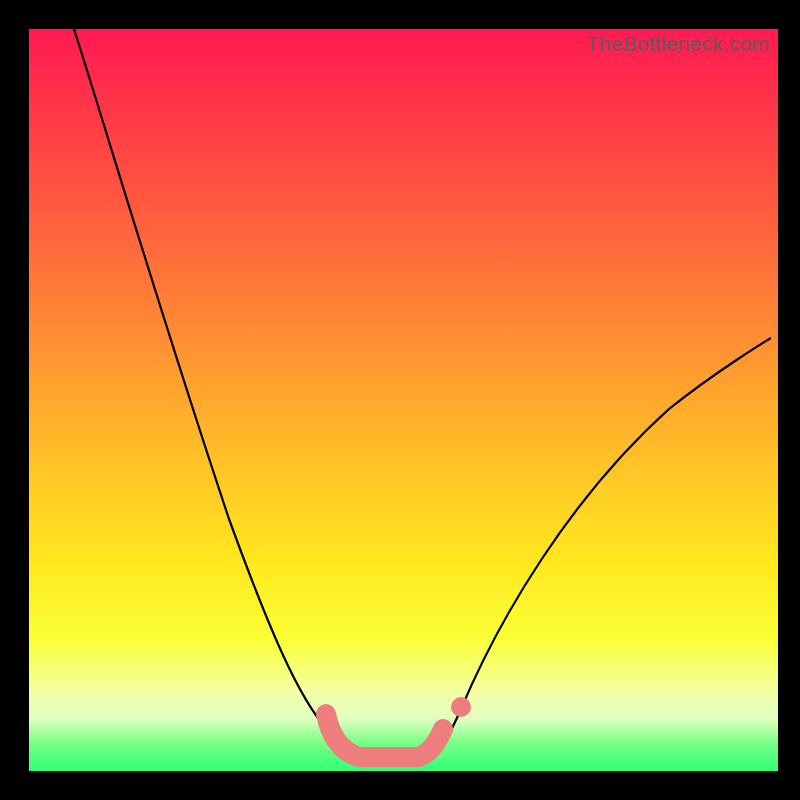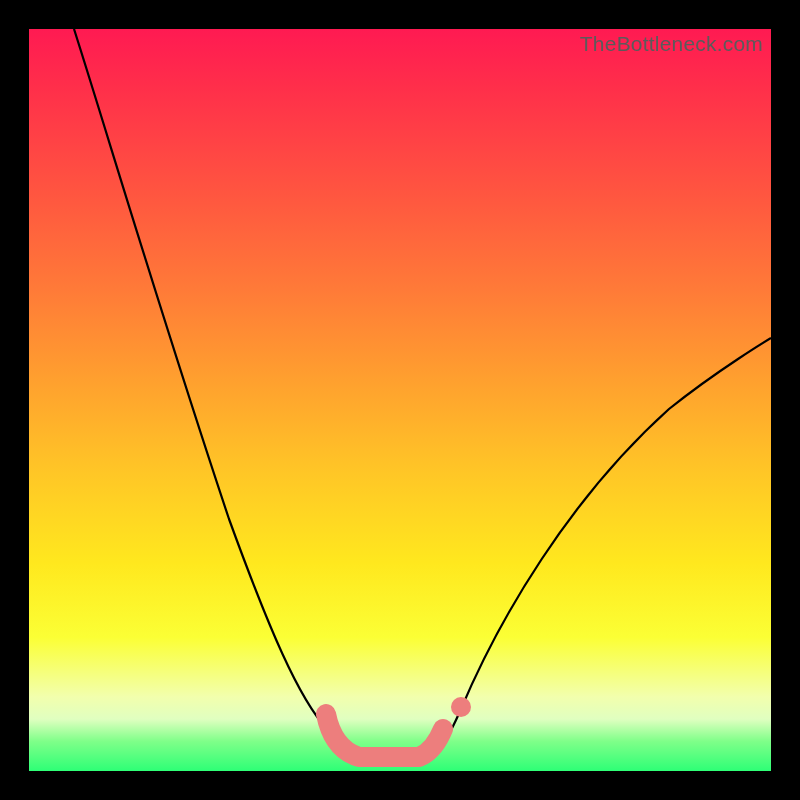--- a/index.html
+++ b/index.html
@@ -32,20 +32,21 @@
       #ff7a38 35%,
       #ffa22e 48%,
       #ffc726 60%,
       #ffe81e 72%,
       #fbff35 82%,
       #f2ffad 90%,
       #e0ffc0 93%,
       #7fff89 96%,
       #2eff76 100%
     );
+    padding-left: 7px;
   }
   .watermark {
     position: absolute;
     top: 3px;
     right: 8px;
     font-size: 21px;
     font-weight: 500;
     color: #5b5b5b;
     letter-spacing: 0.2px;
     user-select: none;

